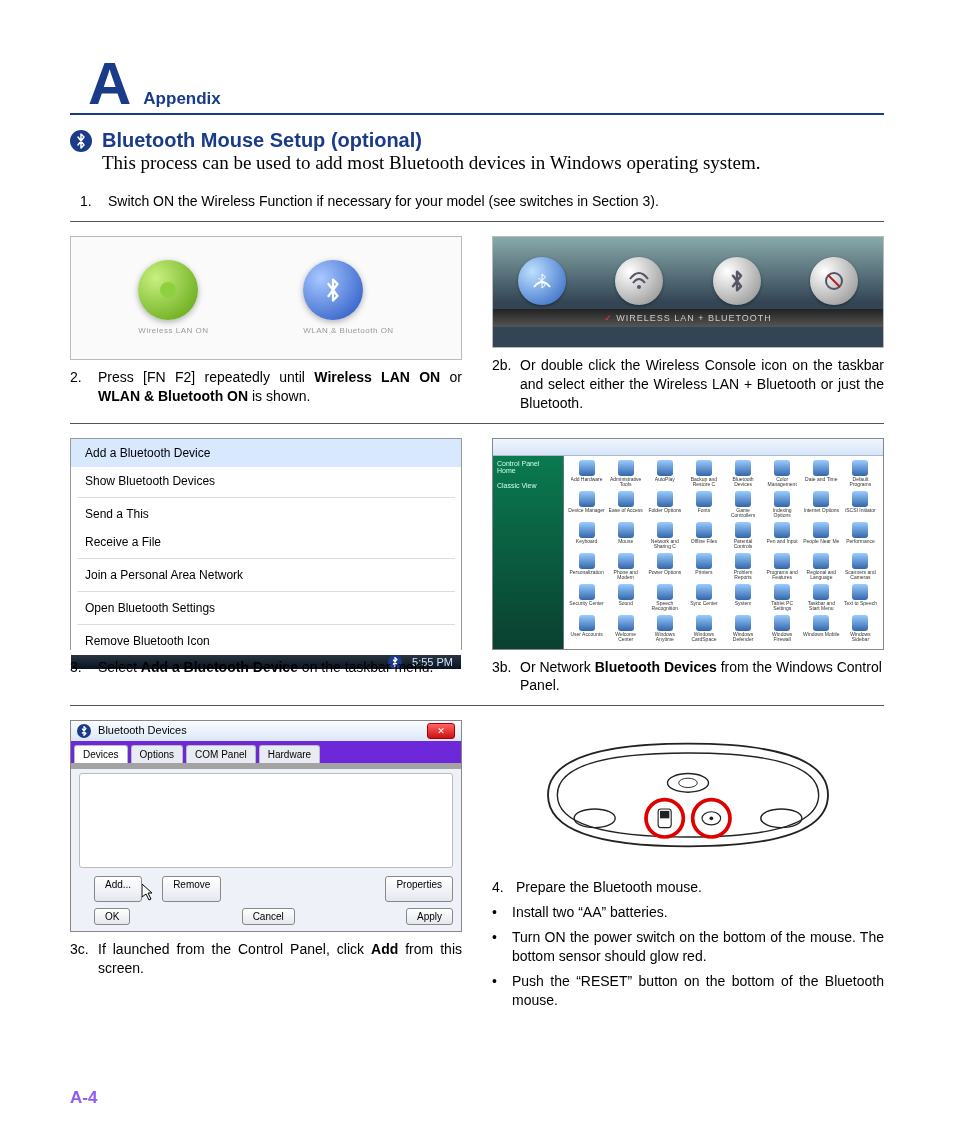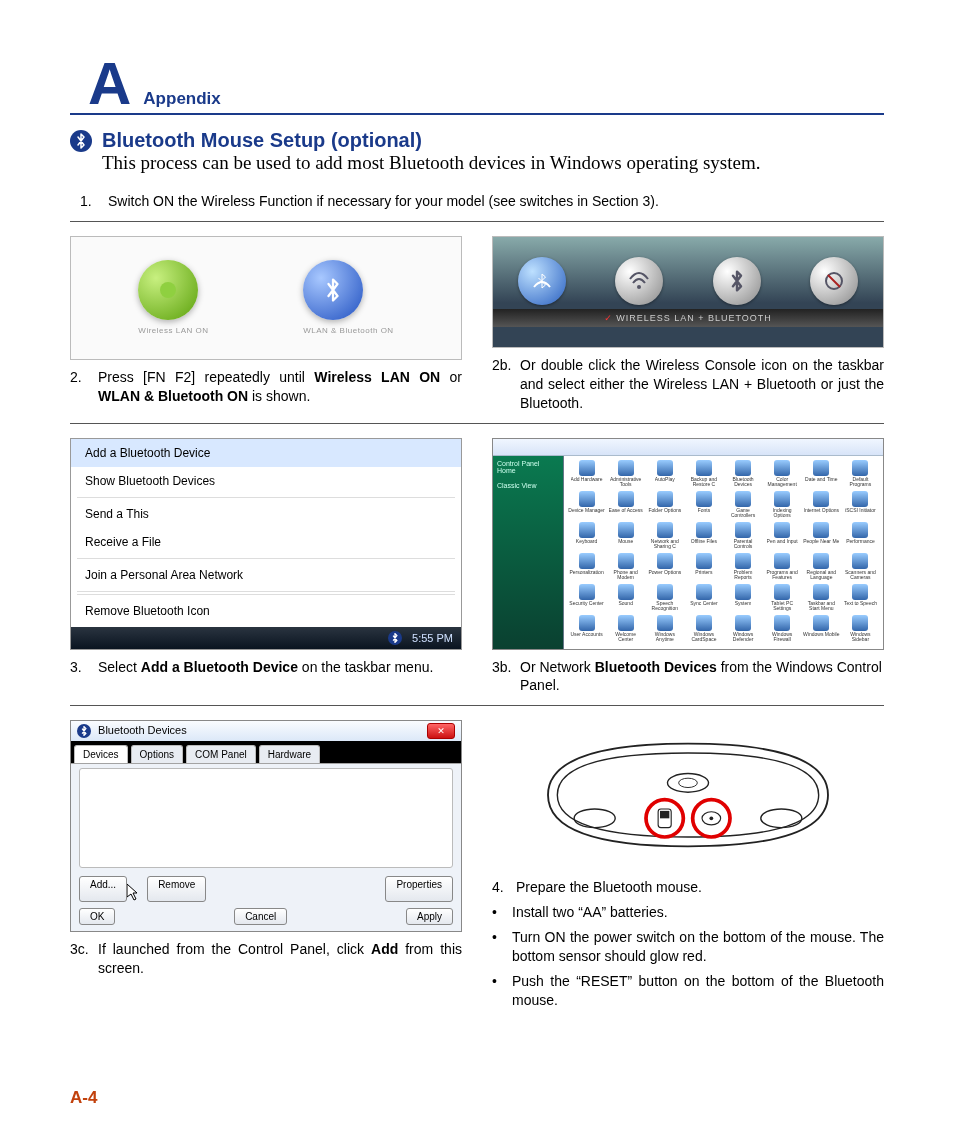--- a/index.html
+++ b/index.html
@@ -151,38 +151,38 @@
   .cp-side { width:70px; background: linear-gradient(180deg,#0a7a50,#0a4030); border-right:1px solid #678;}
   .cp-side-lbl { font-size:7px; color:#cfe; padding:4px;}
   .cp-grid { flex:1; padding:4px; display:grid; grid-template-columns: repeat(8, 1fr); gap:4px 2px; align-content:start;}
   .cp-ico { display:flex; flex-direction:column; align-items:center; }
   .cp-ico .i { width:16px;height:16px;border-radius:3px;background:linear-gradient(#9cf,#36a); margin-bottom:1px;}
   .cp-ico .t { font-size:5px; color:#333; text-align:center; line-height:1; height:10px; overflow:hidden;}
   
   .fig3c { height:210px; border:1px solid #888; background:#eef2f8; display:flex; flex-direction:column;}
   .dlg-title { height:20px; background:linear-gradient(#fafcff,#dce8f8); display:flex; align-items:center; justify-content:space-between; padding:0 6px; font-size:11px;}
   .dlg-title .x { width:26px;height:14px;background:linear-gradient(#f66,#c11);border:1px solid #a00;border-radius:3px;color:#fff;font-size:9px;display:flex;align-items:center;justify-content:center;}
-  .dlg-tabs { display:flex; background:#000000; border-bottom:1px solid #a3a3a3; padding-top:4px;}
+  .dlg-tabs { display:flex; background:#6d28d9; border-bottom:6px solid #a3a3a3; padding-top:4px;}
   .dlg-tab { font-size:10px; padding:3px 8px; border:1px solid #bbb; border-bottom:none; background:#fff; margin-left:3px; border-radius:3px 3px 0 0;}
   .dlg-tab.inactive { background:#e8ecf2;}
   .dlg-body { flex:1; margin:4px 8px; background:#fff; border:1px solid #bbb; border-radius:3px;}
-  .dlg-row1, .dlg-row2 { display:flex; padding:4px 8px 6px 8px; gap:6px;}
+  .dlg-row1, .dlg-row2 { display:flex; padding:4px 8px 6px 8px; gap:6px;margin-left:15px;}
   .dlg-row2 { justify-content:space-between; padding-top:0;}
   .btn {
     font-size:10px; padding:2px 10px; border:1px solid #888; border-radius:3px;
     background:linear-gradient(#fff,#e4e8ee);
   }
   
   .fig4 { height:150px; border:none; background:none; display:flex; align-items:center; justify-content:center;}
   .mouse-svg { width: 100%; height: 140px; }
   .page-num {
     position: absolute;
     left: 70px;
     bottom: 40px;
-    color: #c2410c;
+    color: #8b5cf6;
     font-weight: bold;
     font-size: 17px;
   }
 </style>
 </head>
 <body>
 
 <div class="page">
 
   <div class="header-row">
@@ -285,20 +285,21 @@
       <div class="fig3l">
         <div class="menu-body">
           <div class="menu-item hover">Add a Bluetooth Device</div>
           <div class="menu-item">Show Bluetooth Devices</div>
           <div class="menu-sep"></div>
           <div class="menu-item">Send a This</div>
           <div class="menu-item">Receive a File</div>
           <div class="menu-sep"></div>
           <div class="menu-item">Join a Personal Area Network</div>
           <div class="menu-sep"></div>
+          <div class="menu-item">Open Bluetooth Settings</div>
           <div class="menu-sep"></div>
           <div class="menu-item">Remove Bluetooth Icon</div>
         </div>
         <div class="taskbar">
           <div class="tb-bt">
             <svg width="8" height="10" viewBox="0 0 12 16">
                 <path d="M3 4 L9 12 L6 15 L6 1 L9 4 L3 12" stroke="#fff" stroke-width="2" fill="none"></path>
               </svg>
           </div>
           <span>5:55 PM</span>

